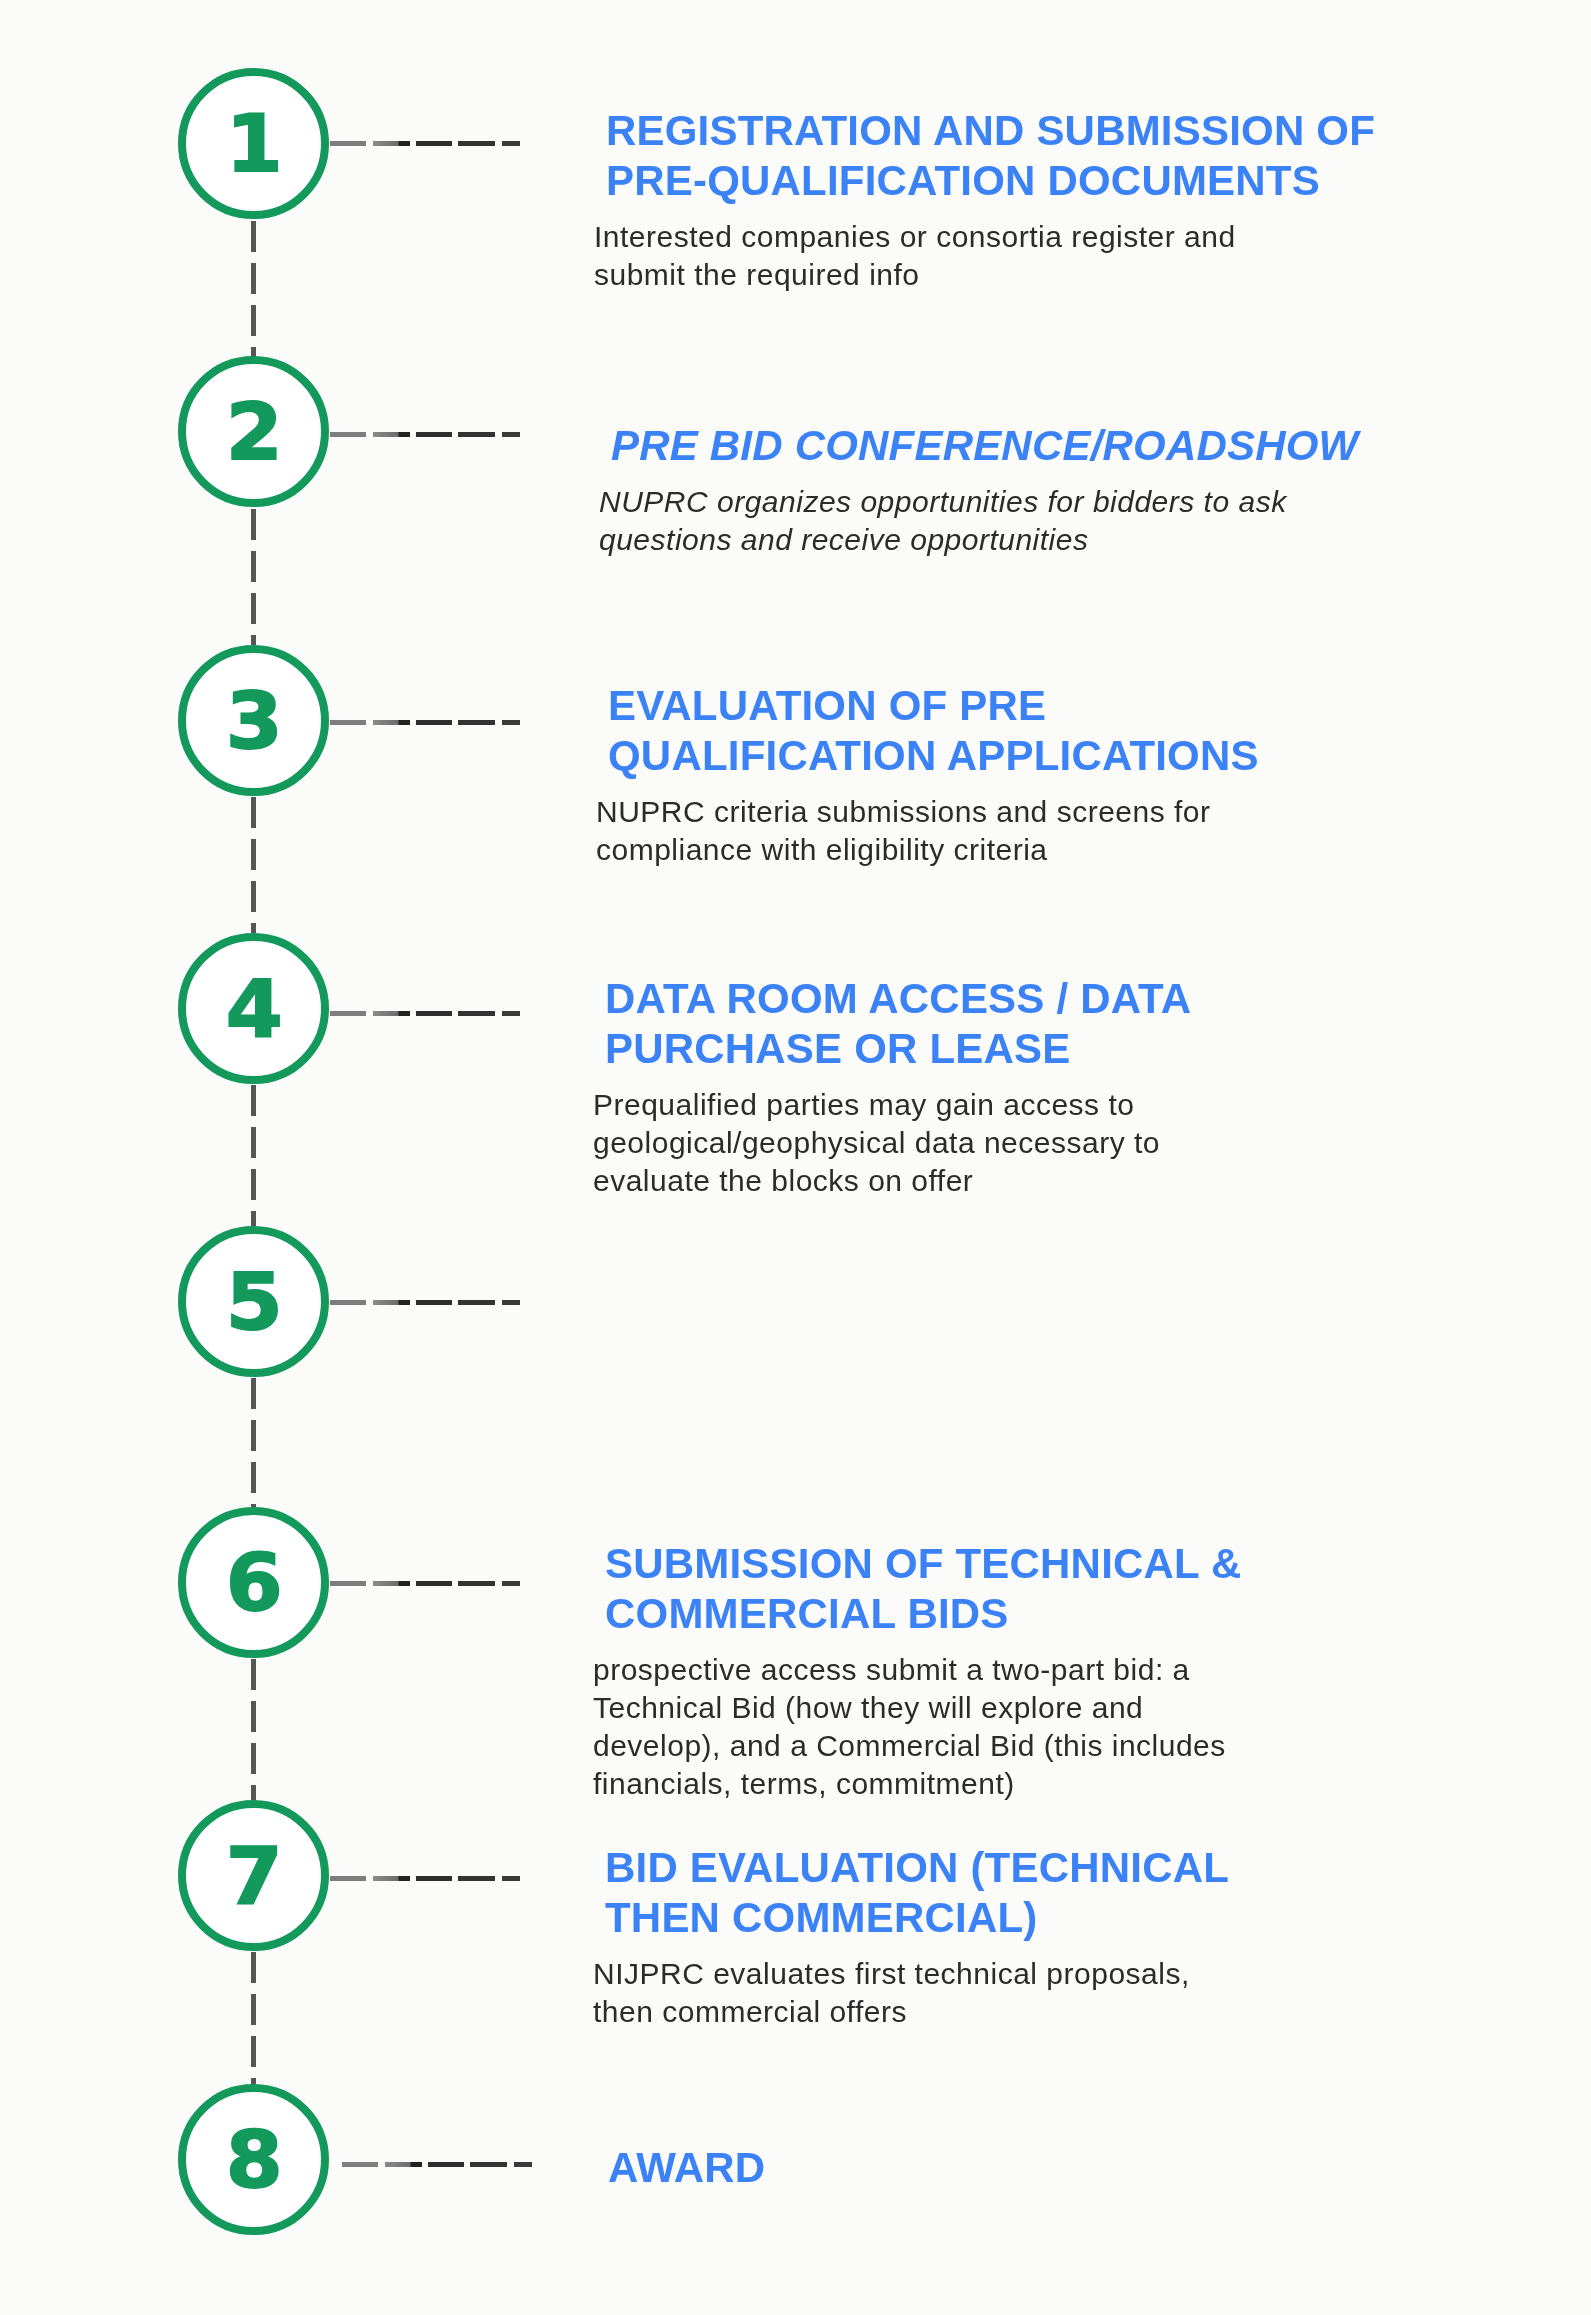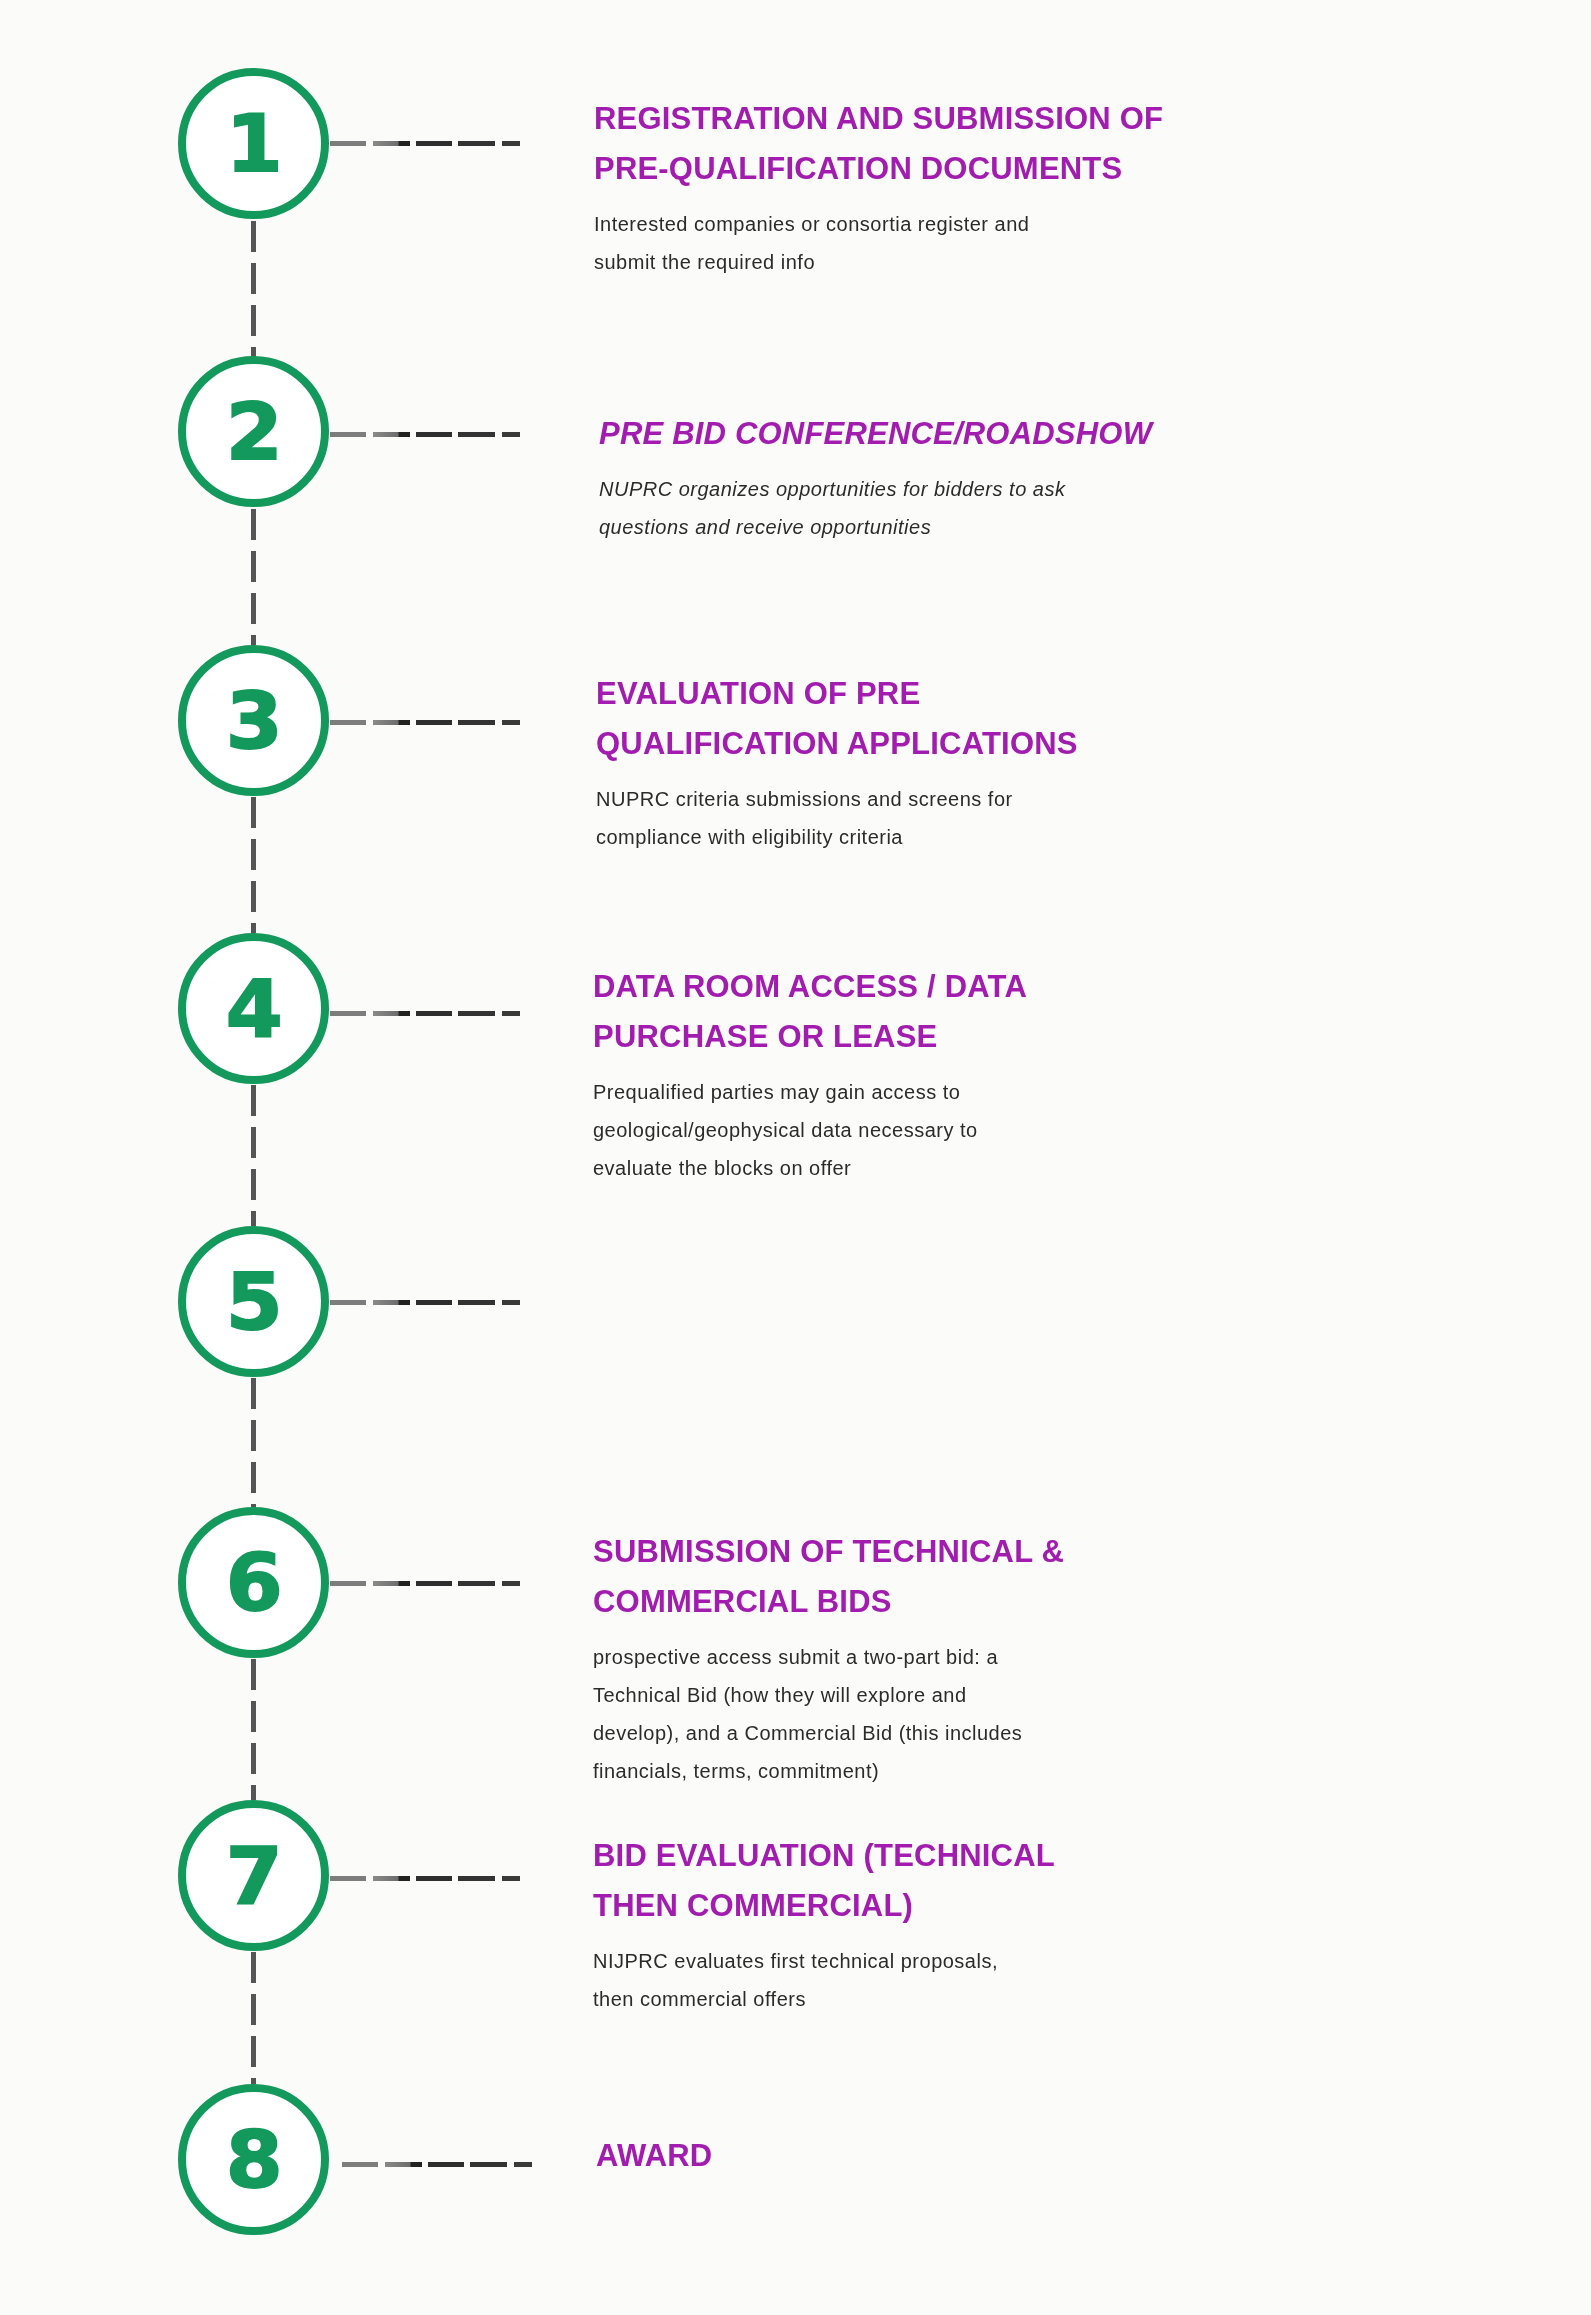--- a/index.html
+++ b/index.html
@@ -62,34 +62,34 @@
                         #2e2e2e 86px, #2e2e2e 122px, transparent 122px, transparent 128px,
                         #333 128px, #333 165px, transparent 165px, transparent 172px,
                         #3a3a3a 172px, #3a3a3a 190px);
     }
     .step-text {
       position: absolute;
       left: 594px;
       width: 905px;
     }
     .step-title {
-      margin: 0;
+      margin: 12px;
       font-family: "Liberation Sans", "DejaVu Sans", sans-serif;
       font-weight: 700;
-      font-size: 31px;
+      font-size: 42px;
       line-height: 50px;
-      color: #a21caf;
+      color: #3b82f6;
       letter-spacing: 0.2px;
       text-transform: uppercase;
     }
     .step-desc {
       margin: 11px 0 0 0;
       font-family: "Liberation Sans", "DejaVu Sans", sans-serif;
       font-weight: 400;
-      font-size: 20px;
+      font-size: 30px;
       line-height: 38px;
       color: #2b2b2b;
       letter-spacing: 0.5px;
     }
   </style>
 </head>
 <body>
 
 <div id="timeline">
 

